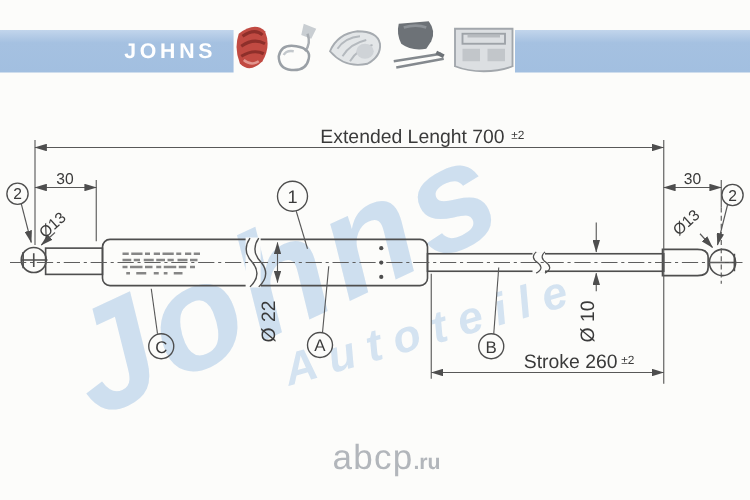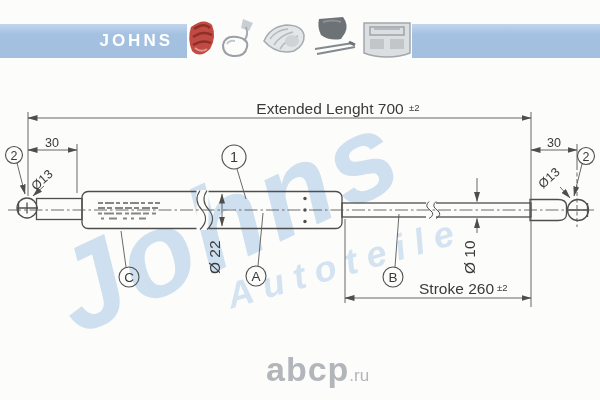--- a/index.html
+++ b/index.html
@@ -14,22 +14,22 @@
               display:flex;align-items:center;justify-content:center;gap:1px;z-index:4;}
   .icon-strip svg{flex:0 0 auto;}
   
   .wm-johns{position:absolute;left:60px;top:240px;font-size:118px;line-height:118px;font-weight:bold;
             font-style:italic;letter-spacing:4px;color:rgba(168,199,230,0.55);
             transform:rotate(-25deg);transform-origin:left center;white-space:nowrap;z-index:1;}
   .wm-auto{position:absolute;left:228px;top:279px;font-size:36px;line-height:36px;font-weight:bold;
            font-style:italic;letter-spacing:10px;color:rgba(172,202,232,0.5);
            transform:rotate(-16deg);transform-origin:left center;white-space:nowrap;z-index:1;}
   .abcp{position:absolute;left:266px;top:350px;color:#b2b6bb;z-index:2;white-space:nowrap;}
-  .abcp .big{font-size:34px;font-weight:bold;letter-spacing:1px;}
-  .abcp .small{font-size:17px;font-weight:normal;}
+  .abcp .big{font-size:28px;font-weight:normal;letter-spacing:1px;}
+  .abcp .small{font-size:17px;font-weight:bold;}
   .drawing{position:absolute;left:0;top:0;z-index:2;}
   .hdr{position:absolute;z-index:3;}
   text{fill:#3a3a3a;}
 </style>
 </head>
 <body>
 
 <div class="stage">
 
   <div class="wm-johns">Johns</div>

